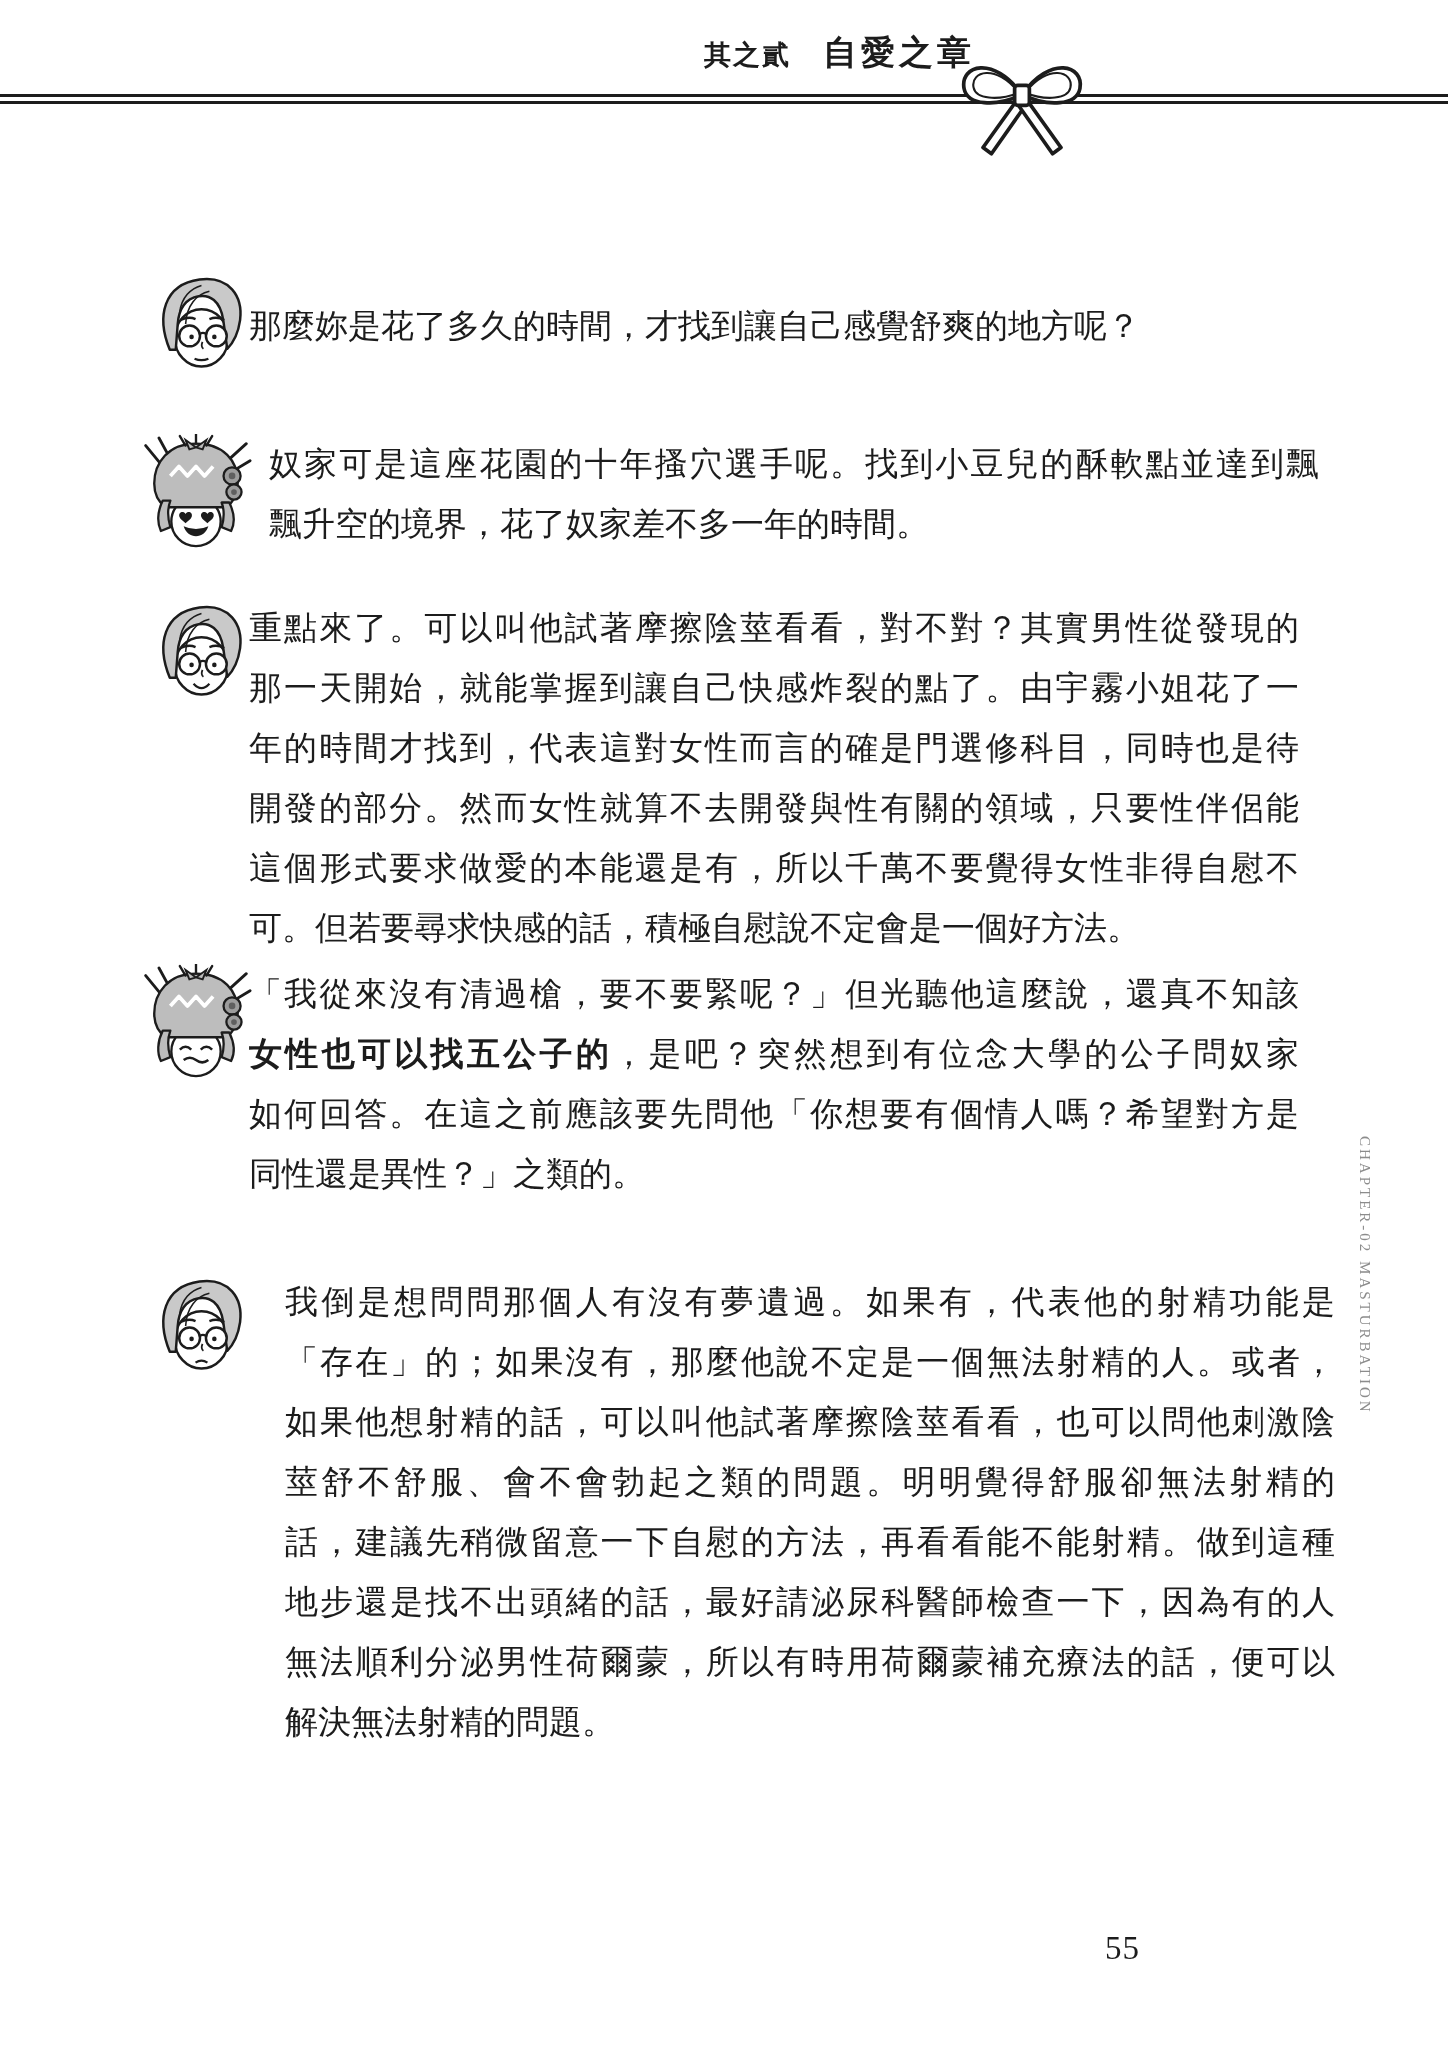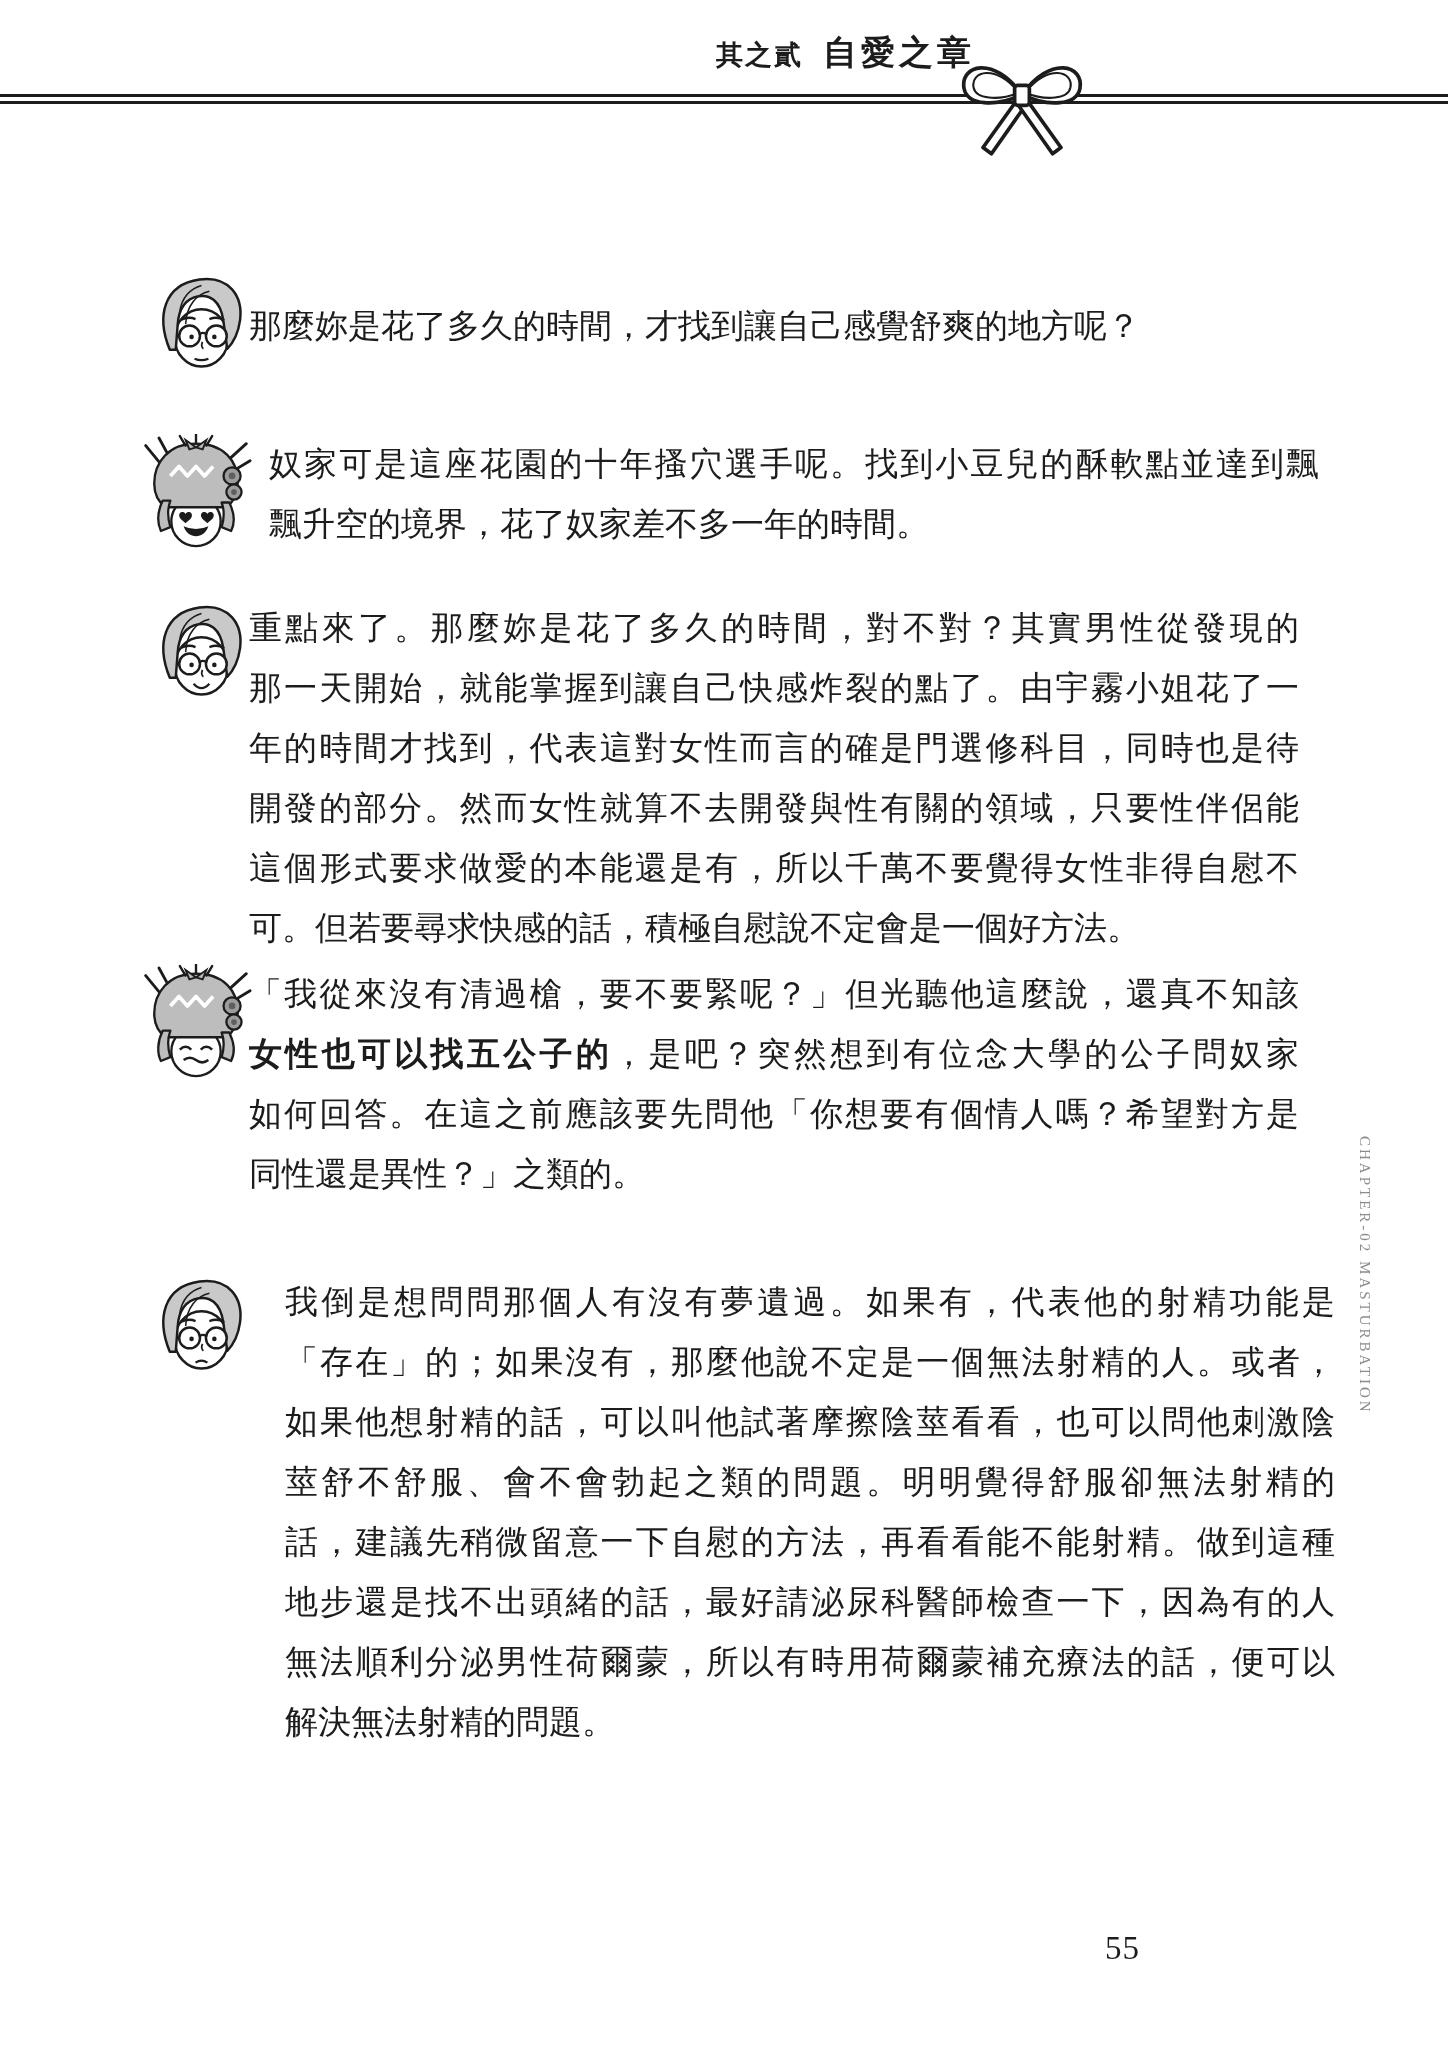--- a/index.html
+++ b/index.html
@@ -8,21 +8,21 @@
     width:1448px;height:2048px;
     background:#ffffff;
     overflow:hidden;
     font-family:"Liberation Serif","DejaVu Serif",serif;
     color:#1c1c1c;
   }
   
   .header{position:absolute;top:0;left:0;width:100%;height:150px;}
   .header-text{
     position:absolute;top:30px;right:473px;
-    display:flex;align-items:baseline;gap:20px;
+    display:flex;align-items:baseline;gap:32px;
     font-family:"Liberation Sans","DejaVu Sans",sans-serif;
     white-space:nowrap;
   }
   .chapter-label{font-size:27px;font-weight:700;letter-spacing:2px;}
   .chapter-title{font-size:34px;font-weight:800;letter-spacing:4px;}
   .header-rule{
     position:absolute;top:94px;left:0;width:100%;height:10px;
     border-top:3.5px solid #1c1c1c;border-bottom:3.5px solid #1c1c1c;
     box-sizing:border-box;z-index:1;
   }
@@ -141,21 +141,21 @@
     <circle cx="40" cy="66" r="10.5" fill="#fff" stroke="#1c1c1c" stroke-width="2.5"></circle>
     <circle cx="67" cy="66" r="10.5" fill="#fff" stroke="#1c1c1c" stroke-width="2.5"></circle>
     <path d="M50.5 64 Q53.5 62 56.5 64" fill="none" stroke="#1c1c1c" stroke-width="2.2"></path>
     <circle cx="42" cy="67" r="2.3" fill="#1c1c1c"></circle>
     <circle cx="65" cy="67" r="2.3" fill="#1c1c1c"></circle>
     <path d="M53 72 Q51 77 54 79" fill="none" stroke="#1c1c1c" stroke-width="1.8"></path>
     <path d="M44 86 Q52 95 60 86" fill="none" stroke="#1c1c1c" stroke-width="2.2"></path>
   </svg>
         </div>
         <div class="text">
-          <div class="line">重點來了。那麼妳是花了多久的時間，對不對？其實男性從發現的</div>
+          <div class="line">重點來了。可以叫他試著摩擦陰莖看看，對不對？其實男性從發現的</div>
           <div class="line">那一天開始，就能掌握到讓自己快感炸裂的點了。由宇霧小姐花了一</div>
           <div class="line">年的時間才找到，代表這對女性而言的確是門選修科目，同時也是待</div>
           <div class="line">開發的部分。然而女性就算不去開發與性有關的領域，只要性伴侶能</div>
           <div class="line">這個形式要求做愛的本能還是有，所以千萬不要覺得女性非得自慰不</div>
           <div class="line last">可。但若要尋求快感的話，積極自慰說不定會是一個好方法。</div>
         </div>
       </div>
       <div class="row" style="margin-top: 6px;">
         <div class="avatar">
           <svg width="112" height="118" viewBox="0 0 118 124" style="margin-left:-10px">

